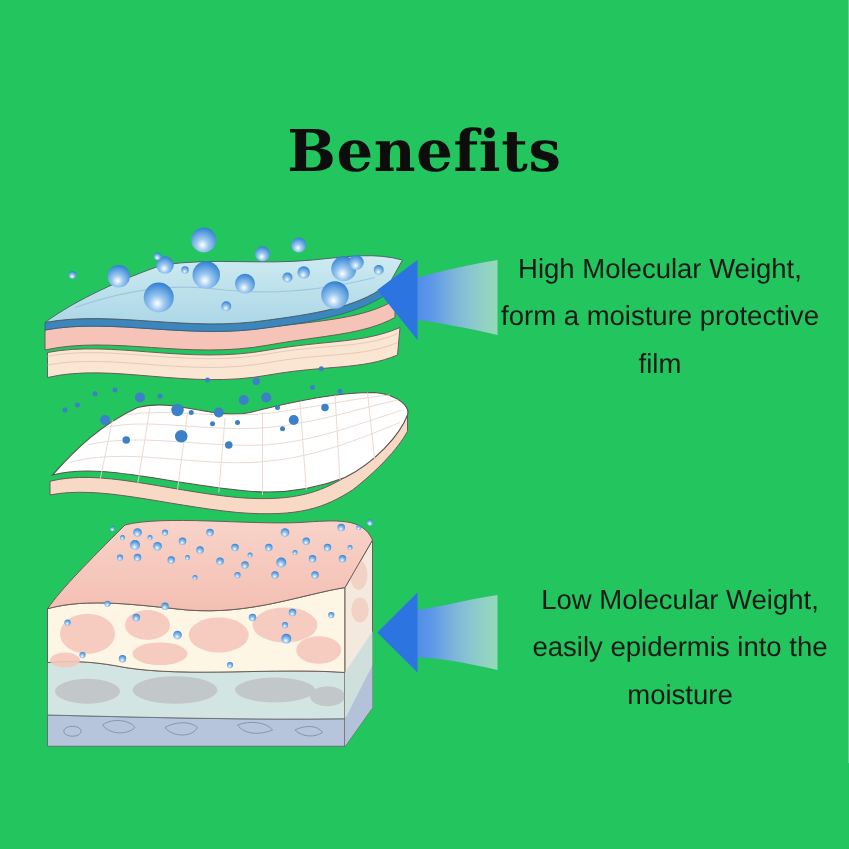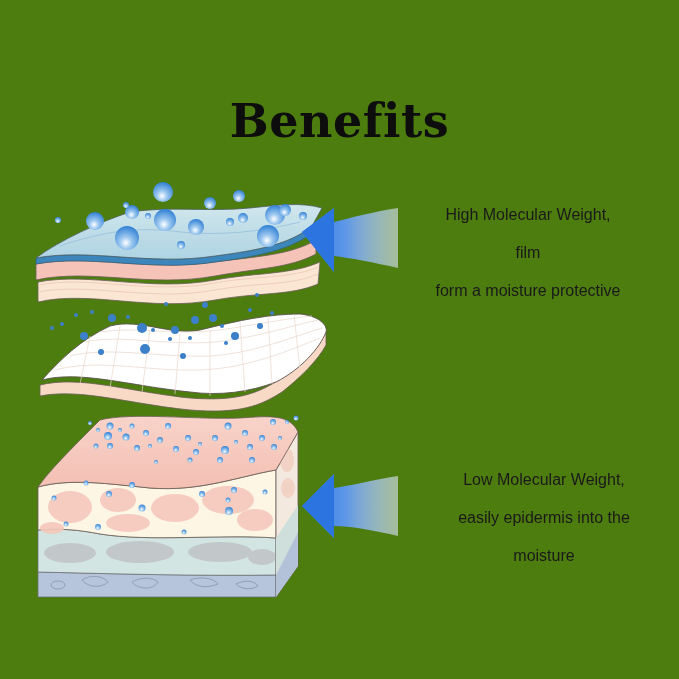--- a/index.html
+++ b/index.html
@@ -7,21 +7,21 @@
       padding: 0;
       width: 679px;
       height: 679px;
       overflow: hidden;
       background: #d8dbdf;
     }
     .canvas {
       position: relative;
       width: 679px;
       height: 679px;
-      background: #4d7c0f;
+      background: #22c55e;
     }
     .title {
       position: absolute;
       left: 0;
       top: 58px;
       width: 679px;
       text-align: center;
       font-family: "DejaVu Serif", "Liberation Serif", serif;
       font-weight: bold;
       font-size: 46px;
@@ -34,21 +34,21 @@
       left: 0;
       top: 0;
       width: 679px;
       height: 679px;
     }
     .caption {
       position: absolute;
       width: 280px;
       text-align: center;
       font-family: "Liberation Sans", sans-serif;
-      font-size: 16px;
+      font-size: 22px;
       color: #1a1a1a;
       line-height: 38px;
     }
     .caption div { white-space: nowrap; }
     .caption-top { left: 388px; top: 196px; }
     .caption-bottom { left: 404px; top: 461px; }
   </style>
 </head>
 <body>
 
@@ -266,22 +266,22 @@
       <path d="M302 232 L 334 208 L 334 272 Z" fill="#2c74df"></path>
     </g>
     <g>
       <path d="M302 506 L 334 474 L 334 488 C 350 486, 372 480, 398 476 L 398 536 C 372 530, 350 526, 334 526 L 334 538 Z" fill="url(#arrowGrad)"></path>
       <path d="M302 506 L 334 474 L 334 538 Z" fill="#2c74df"></path>
     </g>
   </svg>
 
   <div class="caption caption-top">
     <div>High Molecular Weight,</div>
+    <div>form a moisture protective</div>
     <div>film</div>
-    <div>form a moisture protective</div>
   </div>
 
   <div class="caption caption-bottom">
     <div>Low Molecular Weight,</div>
     <div>easily epidermis into the</div>
     <div>moisture</div>
   </div>
 
 </div>
 

